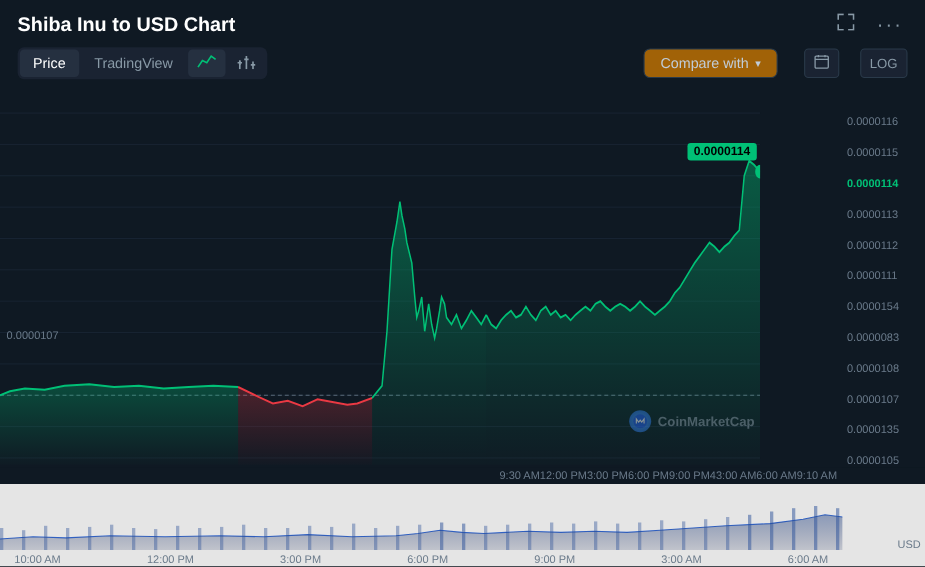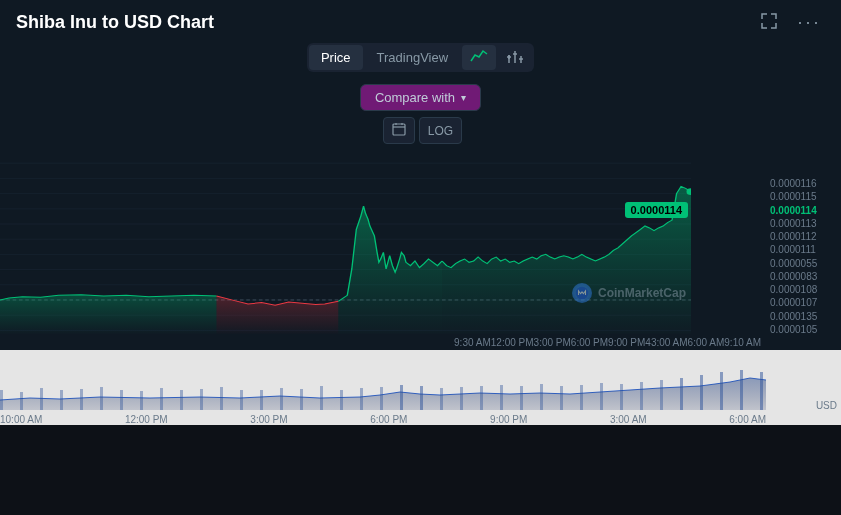--- a/index.html
+++ b/index.html
@@ -6,21 +6,21 @@
     body {
       background: #0d1117;
       color: #e0e0e0;
       font-family: -apple-system, BlinkMacSystemFont, 'Segoe UI', sans-serif;
       width: 841px;
       height: 515px;
       overflow: hidden;
     }
     .container {
       width: 841px;
-      height: 425px;
+      height: 515px;
       background: #0f1923;
       display: flex;
       flex-direction: column;
     }
     .header {
       display: flex;
       align-items: center;
       justify-content: space-between;
       padding: 10px 16px 4px 16px;
     }
@@ -40,21 +40,20 @@
       color: #8899a6;
       cursor: pointer;
       font-size: 16px;
       padding: 2px 4px;
     }
     .toolbar {
       display: flex;
       align-items: center;
       padding: 4px 16px 6px 16px;
       gap: 6px;
-      flex-direction: column;
     }
     .tab-group {
       display: flex;
       gap: 2px;
       background: #1a2332;
       border-radius: 6px;
       padding: 2px;
     }
     .tab {
       padding: 4px 12px;
@@ -77,21 +76,21 @@
       border: none;
       background: none;
       color: #8899a6;
     }
     .icon-tab.active {
       background: #253040;
       color: #ffffff;
     }
     .spacer { flex: 1; }
     .compare-btn {
-      background: #701a75;
+      background: #a16207;
       border: 1px solid #2a3a4a;
       border-radius: 6px;
       color: #c0ccd8;
       padding: 5px 14px;
       font-size: 13px;
       cursor: pointer;
       display: flex;
       align-items: center;
       gap: 6px;
     }
@@ -108,22 +107,22 @@
       border: none;
       background: none;
       color: #8899a6;
     }
     .period-btn.active {
       background: #253040;
       color: #ffffff;
     }
     .extra-btns {
       display: flex;
-      gap: 4px;
-      margin-left: 4px;
+      gap: 19px;
+      margin-left: 18px;
     }
     .extra-btn {
       background: #1a2332;
       border: 1px solid #2a3a4a;
       border-radius: 4px;
       color: #8899a6;
       padding: 4px 8px;
       font-size: 12px;
       cursor: pointer;
     }
@@ -334,21 +333,21 @@
       </div>
     </div>
 
     <div class="y-axis">
       <span class="y-label">0.0000116</span>
       <span class="y-label">0.0000115</span>
       <span class="y-label" style="color:#00c076; font-weight:600;">0.0000114</span>
       <span class="y-label">0.0000113</span>
       <span class="y-label">0.0000112</span>
       <span class="y-label">0.0000111</span>
-      <span class="y-label">0.0000055</span>
+      <span class="y-label">0.0000154</span>
       <span class="y-label">0.0000083</span>
       <span class="y-label">0.0000108</span>
       <span class="y-label">0.0000107</span>
       <span class="y-label">0.0000135</span>
       <span class="y-label">0.0000105</span>
     </div>
   </div>
 
   <div class="x-axis">
     <span class="x-label">9:30 AM</span>
@@ -411,21 +410,21 @@
       <rect x="660" y="30" width="3" height="30" fill="#2a5099" opacity="0.4"></rect>
       <rect x="680" y="28" width="3" height="32" fill="#2a5099" opacity="0.5"></rect>
       <rect x="700" y="25" width="3" height="35" fill="#2a5099" opacity="0.5"></rect>
       <rect x="720" y="22" width="3" height="38" fill="#2a5099" opacity="0.5"></rect>
       <rect x="740" y="20" width="3" height="40" fill="#2a5099" opacity="0.5"></rect>
       <rect x="760" y="22" width="3" height="38" fill="#2a5099" opacity="0.5"></rect>
     </svg>
 
     <div style="position:absolute; bottom:14px; right:4px; font-size:10px; color:#6a7a8a;">USD</div>
 
-    <div style="position:absolute; bottom:0; left:0; right:75px; display:flex; justify-content:space-between; padding:0 0;">
+    <div style="position:absolute; bottom:0; left:0; right:75px; display:flex; justify-content:space-between; padding:0 13px;">
       <span style="font-size:10px; color:#6a7a8a;">10:00 AM</span>
       <span style="font-size:10px; color:#6a7a8a;">12:00 PM</span>
       <span style="font-size:10px; color:#6a7a8a;">3:00 PM</span>
       <span style="font-size:10px; color:#6a7a8a;">6:00 PM</span>
       <span style="font-size:10px; color:#6a7a8a;">9:00 PM</span>
       <span style="font-size:10px; color:#6a7a8a;">3:00 AM</span>
       <span style="font-size:10px; color:#6a7a8a;">6:00 AM</span>
     </div>
   </div>
 </div>

